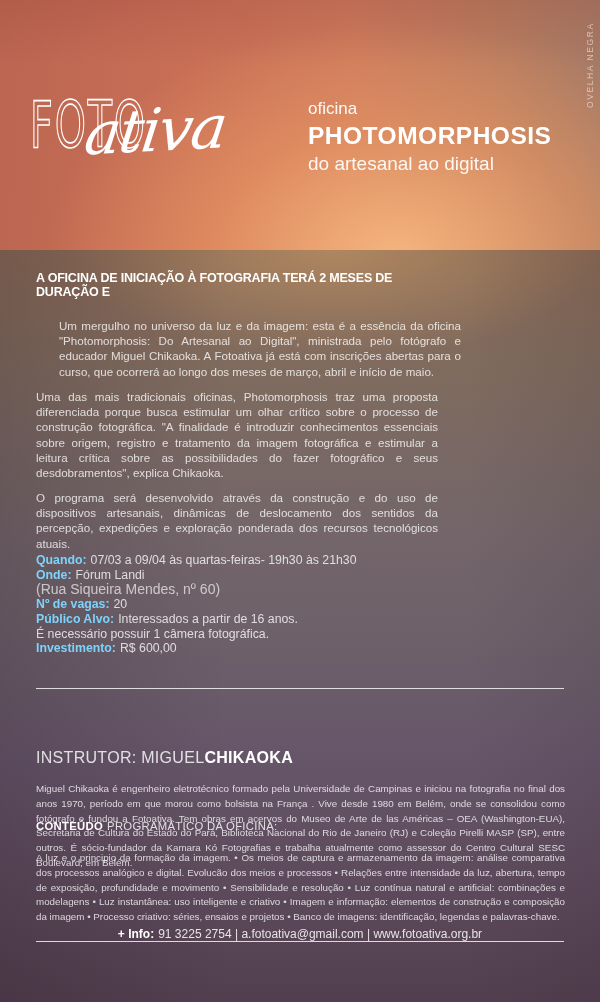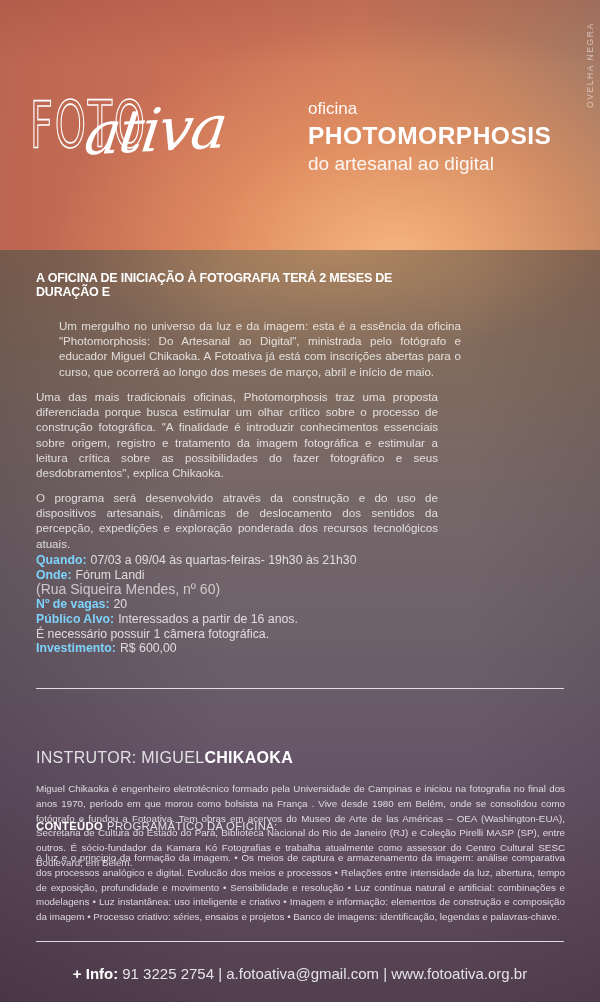--- a/index.html
+++ b/index.html
@@ -58,21 +58,21 @@
   .rule1{top:688px;} .rule2{top:941px;}
   
   .instructor{top:711px;font-size:16px;letter-spacing:0.3px;color:rgba(255,255,255,0.82);margin-top:38px;}
   .instructor .b{font-weight:700;color:#ffffff;}
   .smallpara{width:529px;font-size:9.8px;line-height:14.8px;color:rgba(255,255,255,0.78);text-align:justify;}
   .bio{top:739px;margin-top:43px;}
   .conteudo{top:820px;font-size:11.3px;letter-spacing:0.3px;color:rgba(255,255,255,0.82);}
   .conteudo .b{font-weight:700;color:#ffffff;margin-right:4px;}
   .program{top:851px;}
   
-  .footer{top:965px;width:528px;text-align:center;font-size:15px;color:rgba(255,255,255,0.85);}
+  .footer{top:927px;width:528px;text-align:center;font-size:12px;color:rgba(255,255,255,0.85);}
   .footer .b{font-weight:700;color:#ffffff;margin-right:4px;}
 </style>
 </head>
 <body>
 
 <div class="poster">
 
   <div class="band"></div>
   <div class="panel"></div>
 

